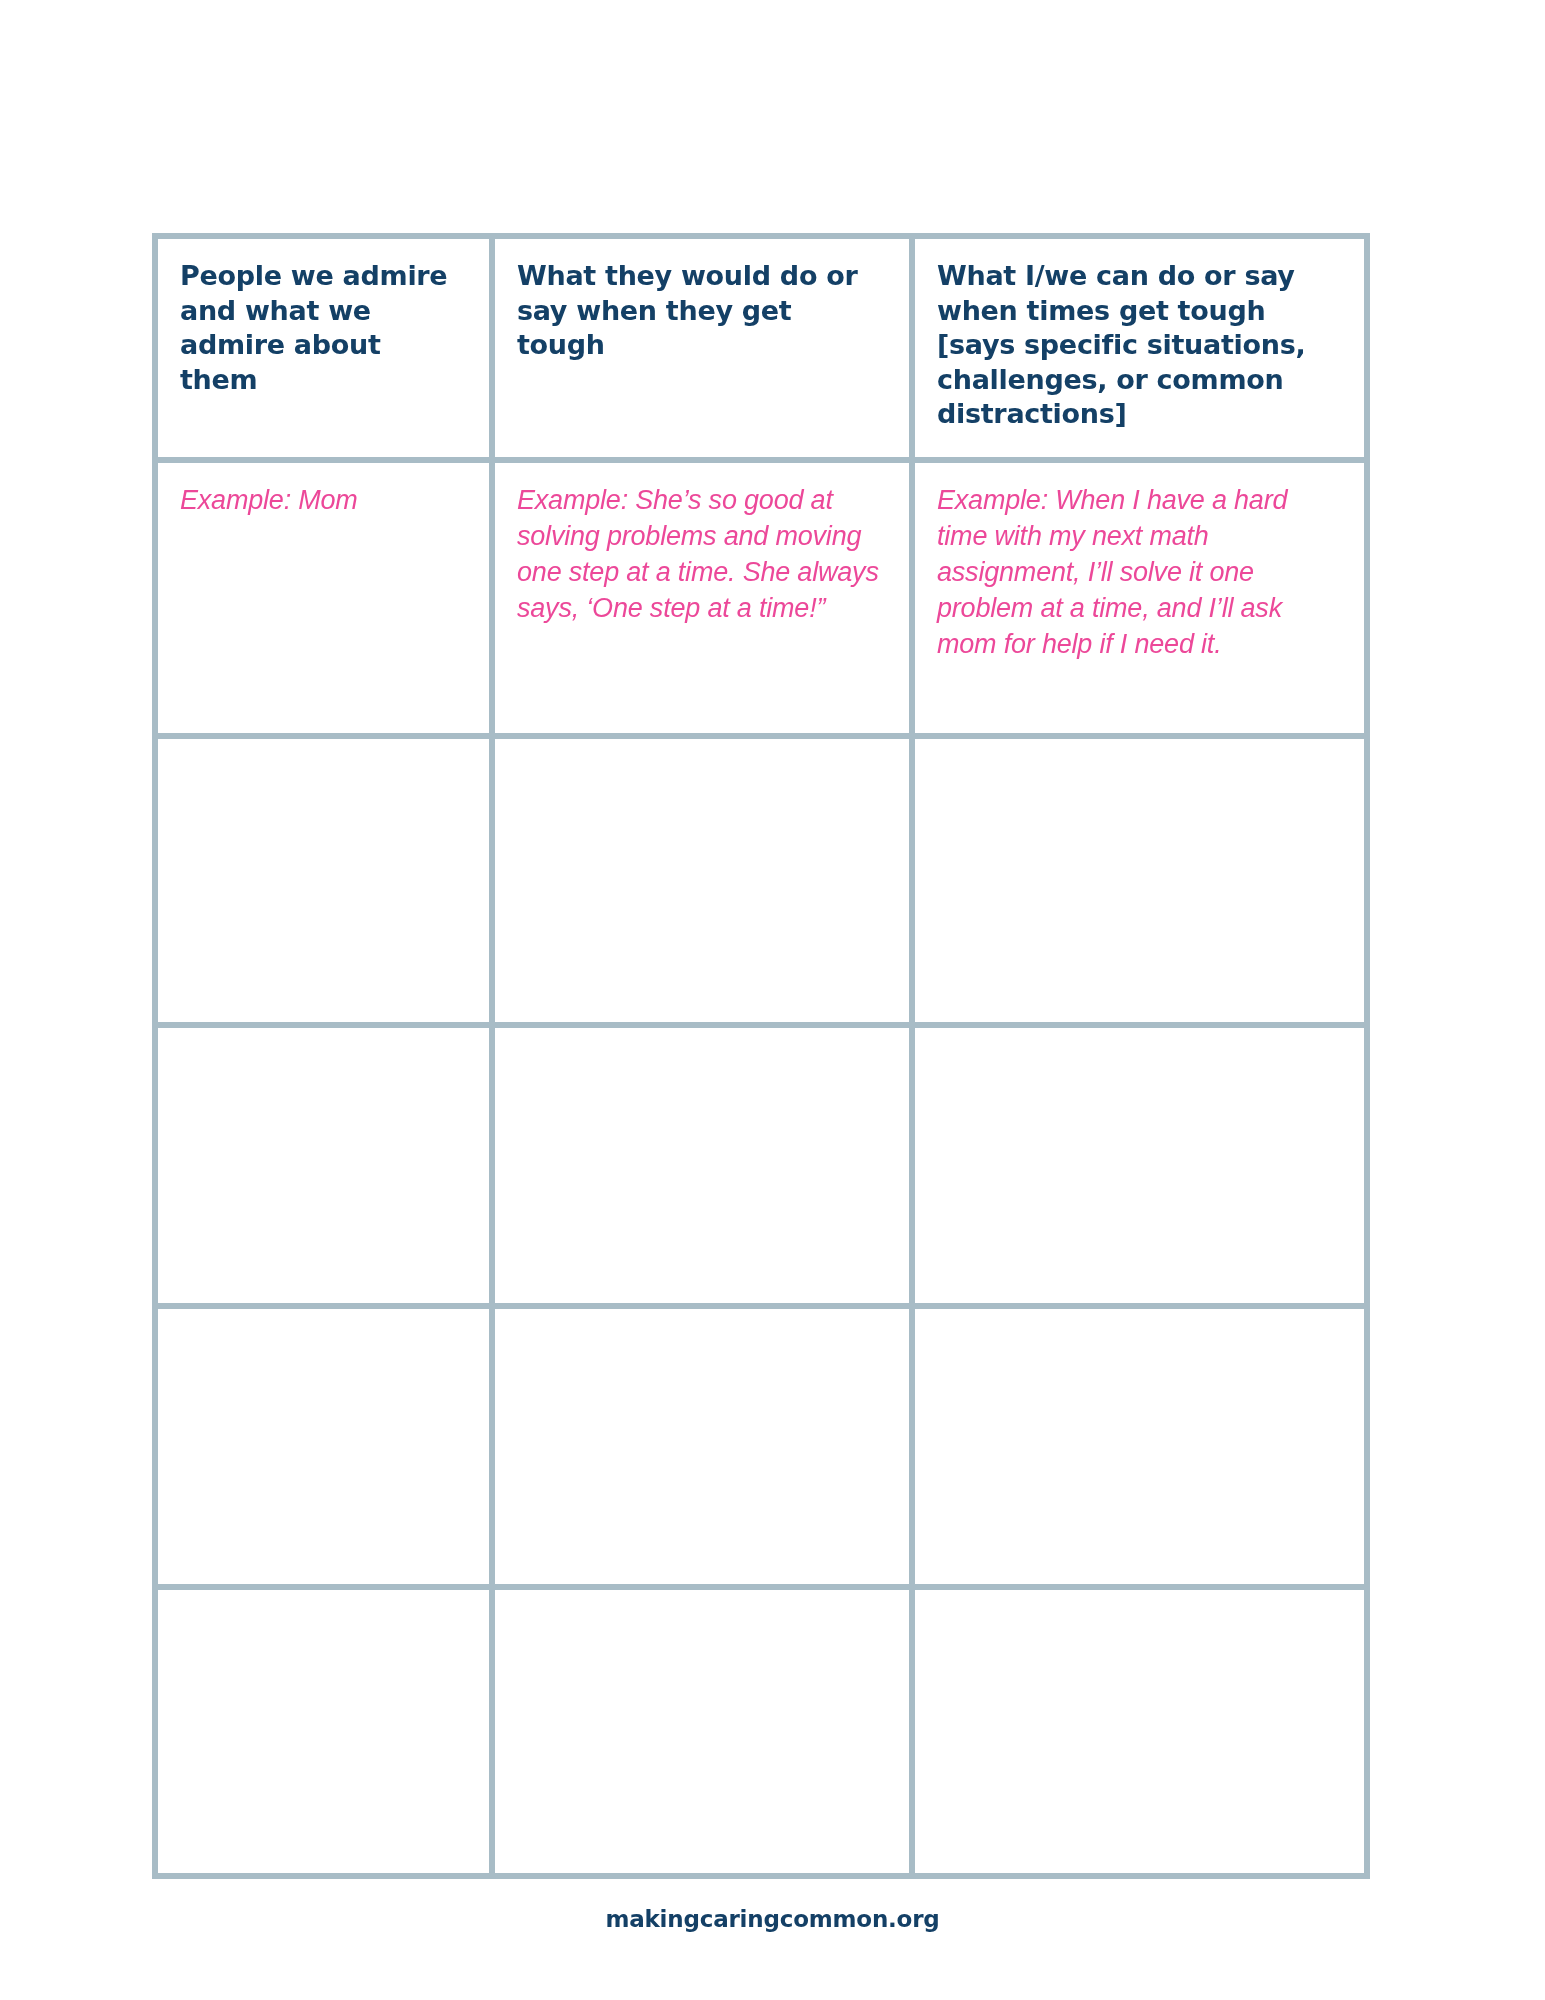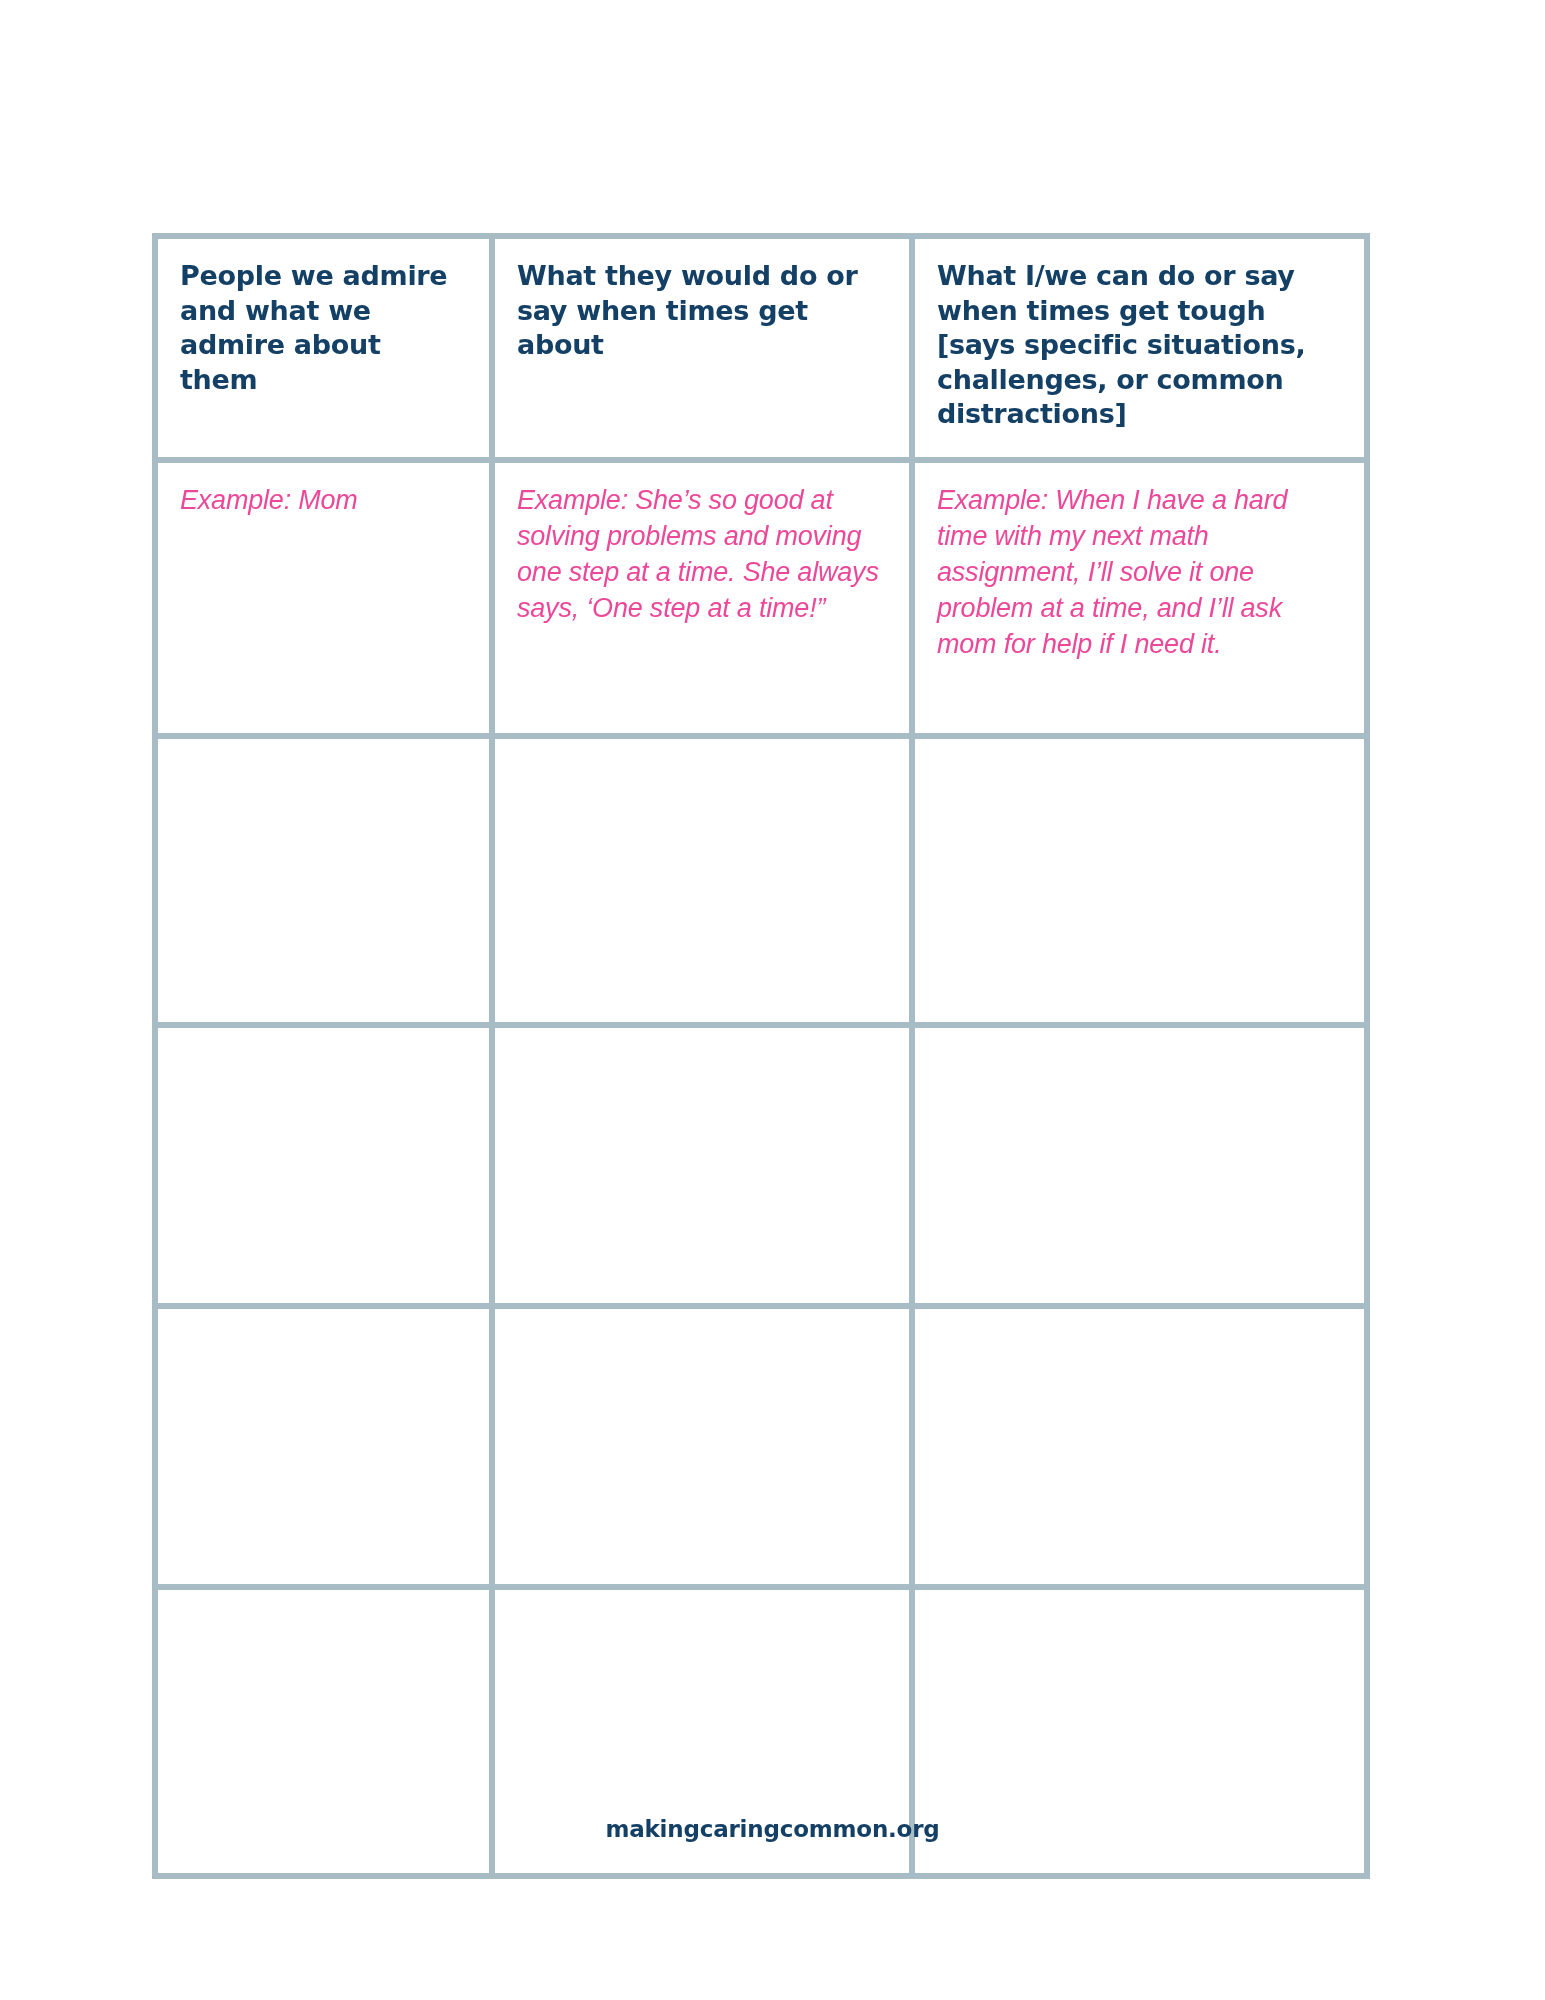--- a/index.html
+++ b/index.html
@@ -97,21 +97,21 @@
 
   .cell-text {
     display: block;
     white-space: pre-line;
   }
 
   
   .footer {
     position: absolute;
     left: 0;
-    top: 1816px;
+    top: 1906px;
     width: 1545px;
     text-align: center;
     color: #144066;
     font-family: "DejaVu Sans", sans-serif;
     font-size: 23px;
     font-weight: 700;
     letter-spacing: -0.2px;
   }
 </style>
 </head>
@@ -127,21 +127,21 @@
         <col class="c2">
         <col class="c3">
       </colgroup>
       <tbody>
 
         <tr>
           <td class="hdr">
             <span class="cell-text">People we admire and what we admire about them</span>
           </td>
           <td class="hdr">
-            <span class="cell-text">What they would do or say when times get about</span>
+            <span class="cell-text">What they would do or say when they get tough</span>
           </td>
           <td class="hdr">
             <span class="cell-text">What I/we can do or say when times get tough [says specific situations, challenges, or common distractions]</span>
           </td>
         </tr>
 
         <tr>
           <td class="ex">
             <span class="cell-text">Example: Mom</span>
           </td>

